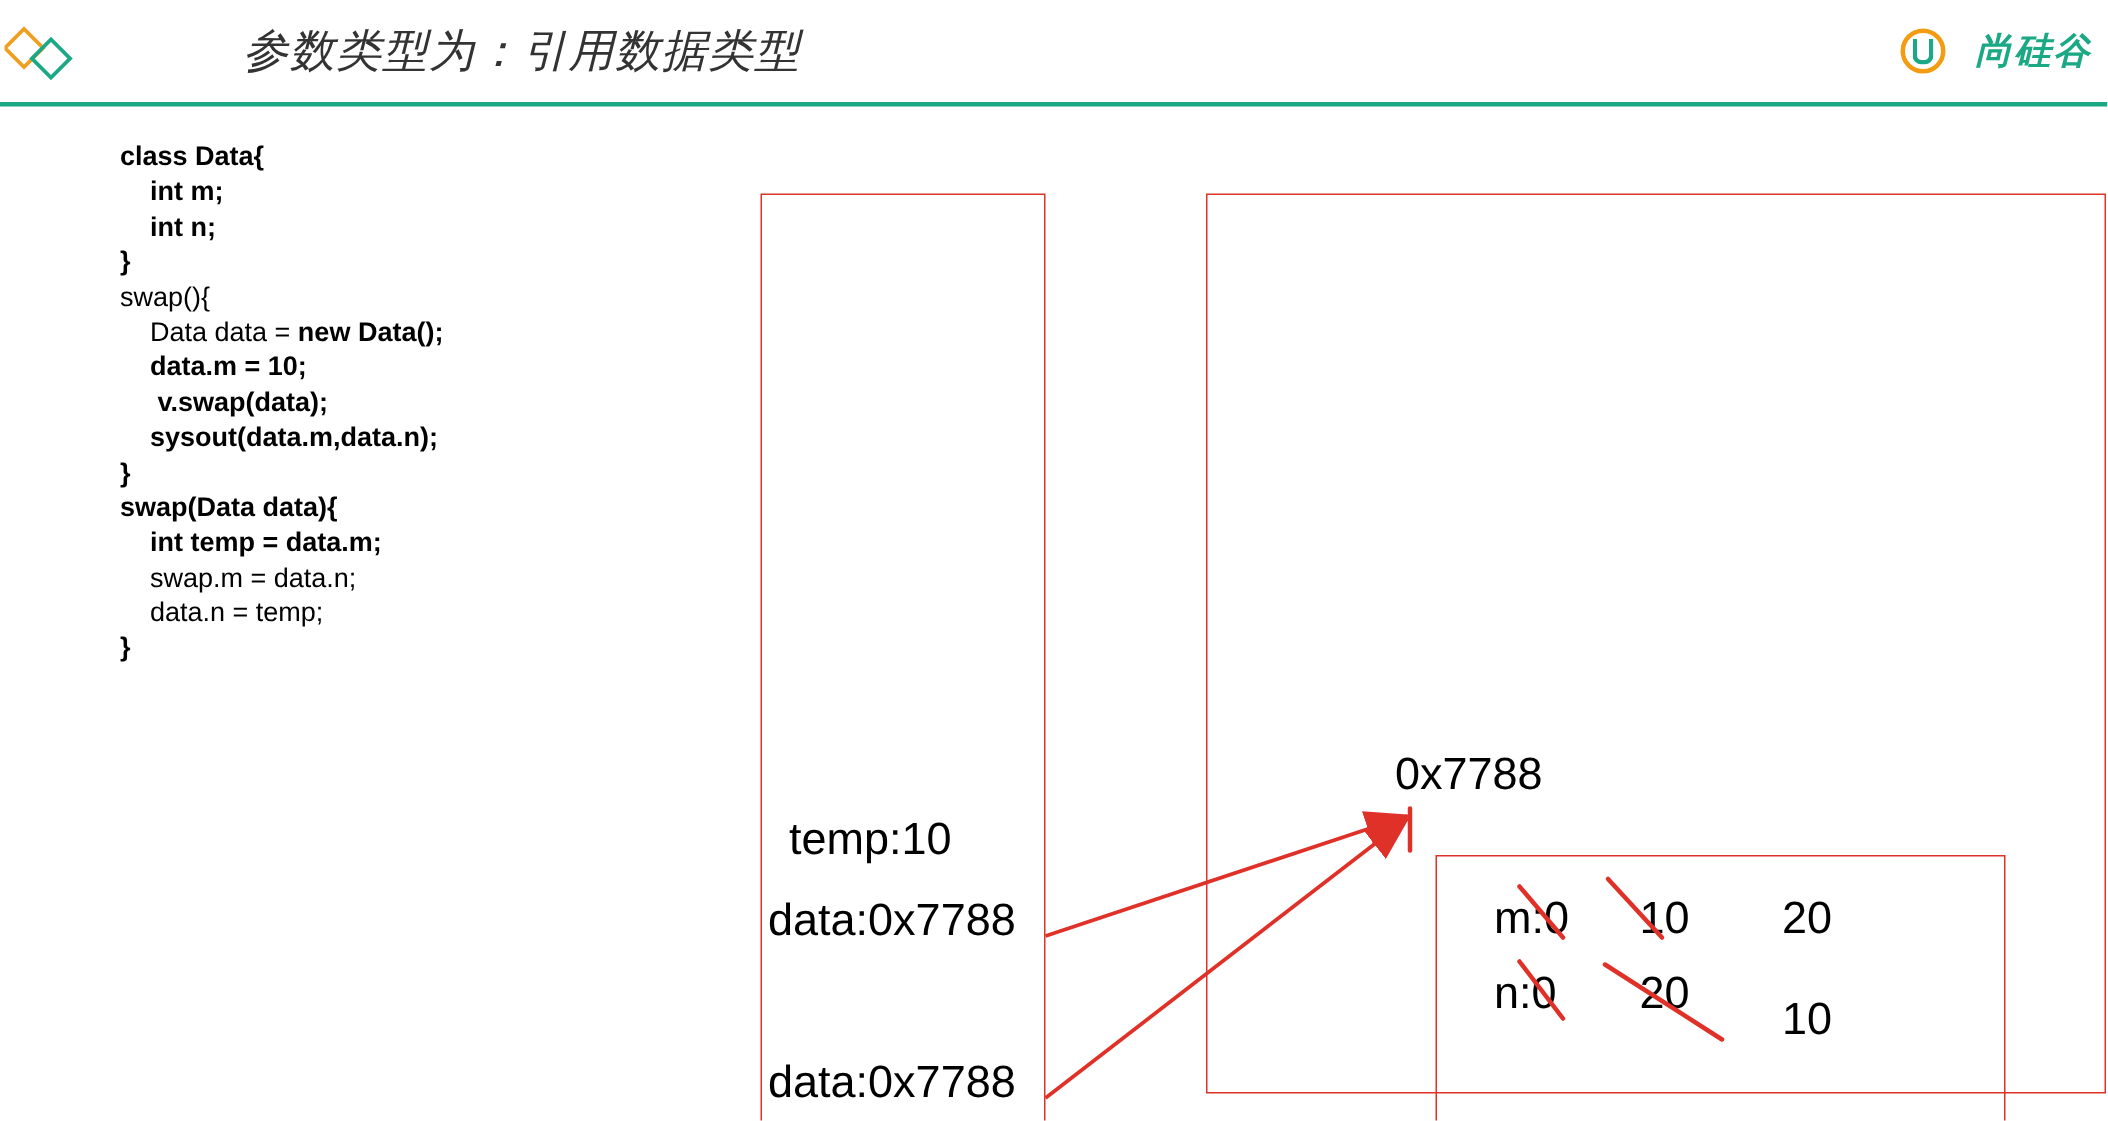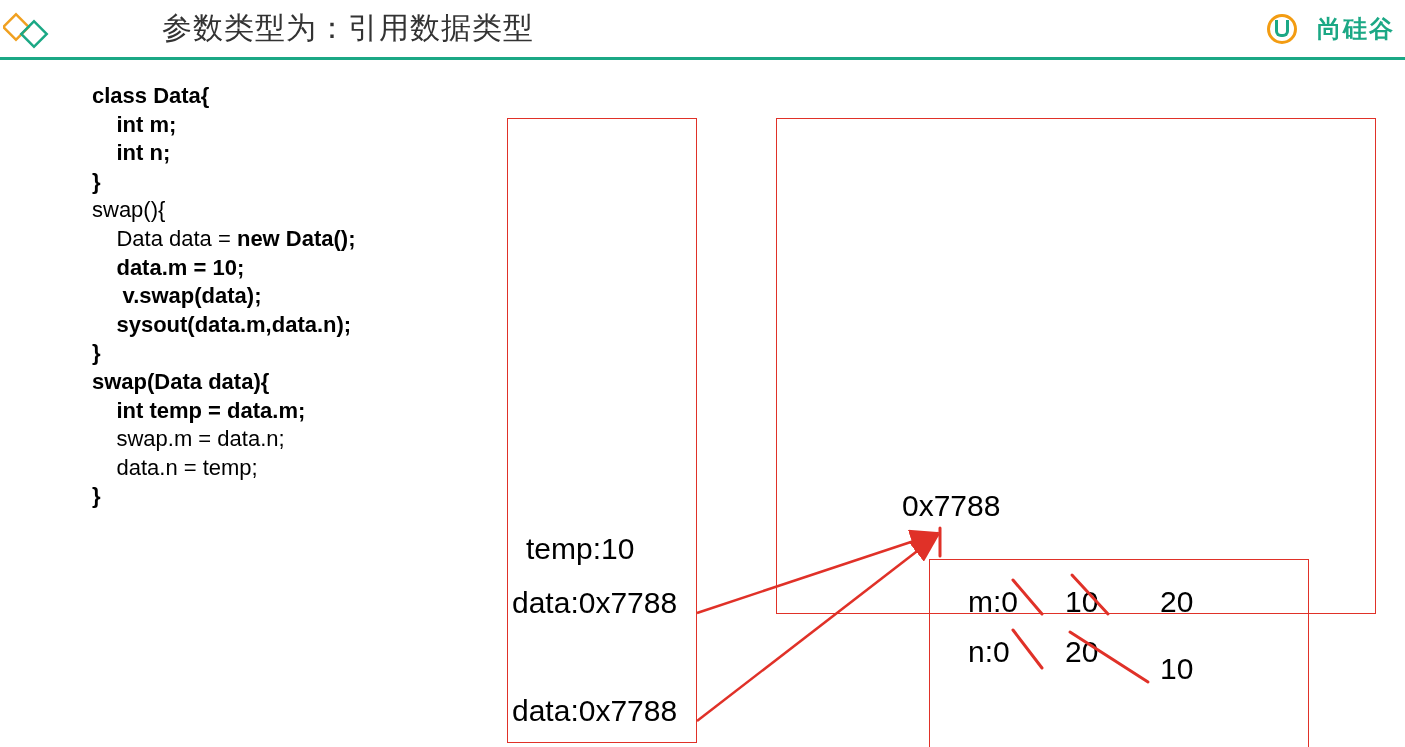--- a/index.html
+++ b/index.html
@@ -5,25 +5,26 @@
     * { box-sizing: border-box; margin: 0; padding: 0; }
     body {
       width: 1405px;
       height: 747px;
       background: #fff;
       font-family: Arial, "Microsoft YaHei", sans-serif;
       position: relative;
       overflow: hidden;
     }
     .header {
-      height: 60px;
+      height: 71px;
       display: flex;
       align-items: center;
       border-bottom: 3px solid #1ba885;
       padding-right: 10px;
+      font-style: italic;
     }
     .logo-left {
       width: 50px; height: 50px;
       display: flex; align-items: center; justify-content: center;
       margin-left: 2px;
       margin-right: 110px;
     }
     .title {
       font-size: 30px;
       color: #333;
@@ -57,37 +58,36 @@
       letter-spacing: 2px;
     }
     .content {
       position: relative;
       width: 100%;
       height: calc(100% - 68px);
     }
     .code-block {
       position: absolute;
       top: 22px; left: 80px;
-      font-size: 22px;
+      font-size: 18px;
       line-height: 1.3;
       color: #000;
-      margin-left: 12px;
     }
     .code-block .line { white-space: pre; }
     .b { font-weight: bold; }
     .stack-box {
       position: absolute;
       top: 58px; left: 507px;
       width: 190px; height: 625px;
       border: 1.5px solid #e03128;
     }
     .heap-box {
       position: absolute;
-      top: 58px; left: 776px;
-      width: 600px; height: 496px;
+      top: 58px; left: 804px;
+      width: 600px; height: 600px;
       border: 1.5px solid #e03128;
     }
     .obj-box {
       position: absolute;
       top: 440px; left: 152px;
       width: 380px; height: 195px;
       border: 1.5px solid #e03128;
     }
     .txt { position: absolute; font-size: 30px; color: #000; }
     .strike {

